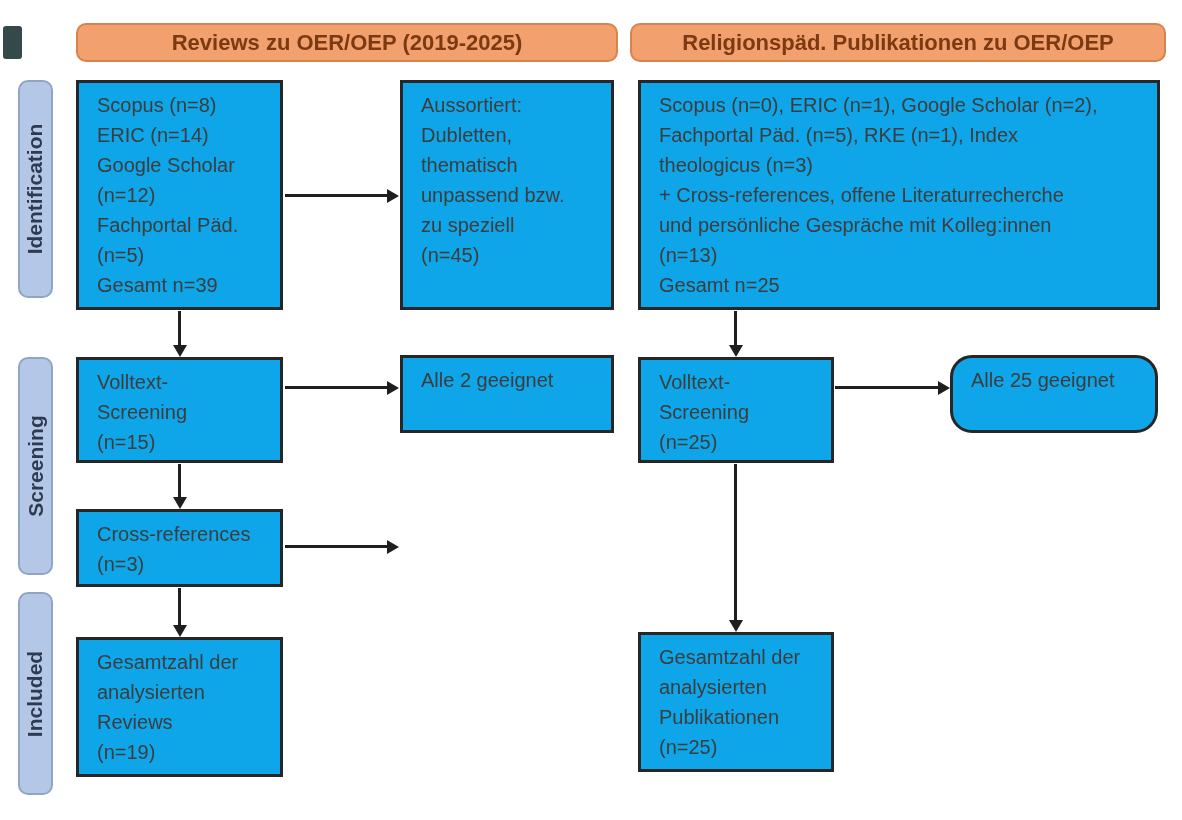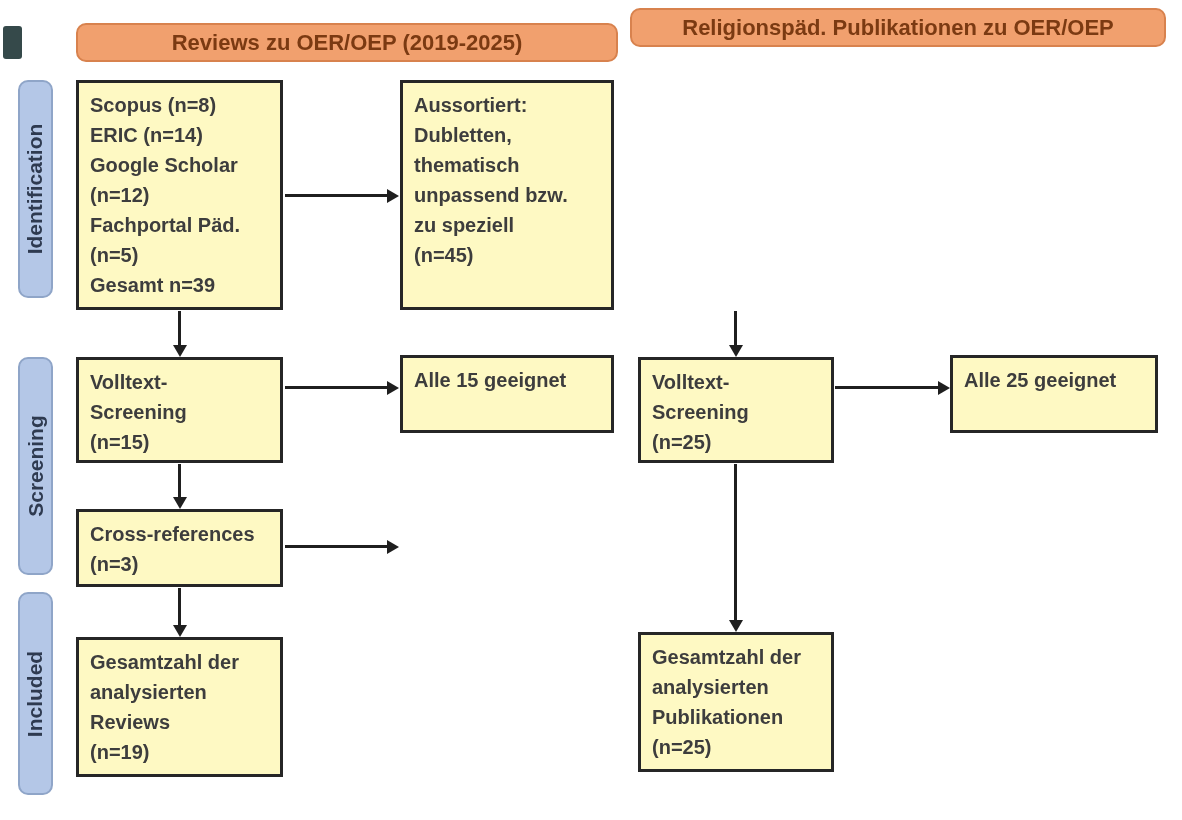--- a/index.html
+++ b/index.html
@@ -27,45 +27,45 @@
   .stage{
     position:absolute; left:18px; width:35px; box-sizing:border-box;
     background:var(--stage-fill); border:2px solid var(--stage-border);
     border-radius:10px; display:flex; align-items:center; justify-content:center;
   }
   .stage .vtext{
     transform:rotate(-90deg); white-space:nowrap;
     color:var(--stage-text); font-size:21px; font-weight:700;
   }
   .fbox{
-    position:absolute; box-sizing:border-box; background:#fef9c3;
+    position:absolute; box-sizing:border-box; background:#0ea5e9;
     border:3px solid var(--box-border); color:var(--box-text);
-    font-size:20px; font-weight:700; line-height:30px;
-    padding:7px 11px; white-space:pre-line; overflow:hidden;
+    font-size:20px; font-weight:400; line-height:30px;
+    padding:7px 18px; white-space:pre-line; overflow:hidden;
   }
   .harrow{position:absolute; height:14px;}
   .harrow .shaft{position:absolute; left:0; right:9px; top:5px; height:3px; background:var(--arrow);}
   .harrow .head{position:absolute; right:0; top:0; width:0; height:0;
     border-top:7px solid transparent; border-bottom:7px solid transparent;
     border-left:12px solid var(--arrow);}
   .varrow{position:absolute; width:14px;}
   .varrow .shaft{position:absolute; top:0; bottom:9px; left:5px; width:3px; background:var(--arrow);}
   .varrow .head{position:absolute; bottom:0; left:0; width:0; height:0;
     border-left:7px solid transparent; border-right:7px solid transparent;
     border-top:12px solid var(--arrow);}
 </style>
 </head>
 <body>
 
 <div class="canvas">
 
   <div class="corner-mark"></div>
 
   <div class="col-header" style="left:76px; top:23px; width:542px;">Reviews zu OER/OEP (2019-2025)</div>
-  <div class="col-header" style="left:630px; top:8px; width:536px;">Religionspäd. Publikationen zu OER/OEP</div>
+  <div class="col-header" style="left:630px; top:23px; width:536px;">Religionspäd. Publikationen zu OER/OEP</div>
 
   <div class="stage" style="top:80px; height:218px;">
     <span class="vtext">Identification</span>
   </div>
   <div class="stage" style="top:357px; height:218px;">
     <span class="vtext">Screening</span>
   </div>
   <div class="stage" style="top:592px; height:203px;">
     <span class="vtext">Included</span>
   </div>
@@ -79,32 +79,39 @@
 Gesamt n=39</div>
   <div class="fbox" style="left:400px; top:80px; width:214px; height:230px;">Aussortiert:
 Dubletten,
 thematisch
 unpassend bzw.
 zu speziell
 (n=45)</div>
   <div class="fbox" style="left:76px; top:357px; width:207px; height:106px;">Volltext-
 Screening
 (n=15)</div>
-  <div class="fbox" style="left:400px; top:355px; width:214px; height:78px;">Alle 15 geeignet</div>
+  <div class="fbox" style="left:400px; top:355px; width:214px; height:78px;">Alle 2 geeignet</div>
   <div class="fbox" style="left:76px; top:509px; width:207px; height:78px;">Cross-references
 (n=3)</div>
   <div class="fbox" style="left:76px; top:637px; width:207px; height:140px;">Gesamtzahl der
 analysierten
 Reviews
 (n=19)</div>
 
+  <div class="fbox" style="left:638px; top:80px; width:522px; height:230px;">Scopus (n=0), ERIC (n=1), Google Scholar (n=2),
+Fachportal Päd. (n=5), RKE (n=1), Index
+theologicus (n=3)
++ Cross-references, offene Literaturrecherche
+und persönliche Gespräche mit Kolleg:innen
+(n=13)
+Gesamt n=25</div>
   <div class="fbox" style="left:638px; top:357px; width:196px; height:106px;">Volltext-
 Screening
 (n=25)</div>
-  <div class="fbox" style="left:950px; top:355px; width:208px; height:78px;">Alle 25 geeignet</div>
+  <div class="fbox" style="left:950px; top:355px; width:208px; height:78px;border-radius:22px;">Alle 25 geeignet</div>
   <div class="fbox" style="left:638px; top:632px; width:196px; height:140px;">Gesamtzahl der
 analysierten
 Publikationen
 (n=25)</div>
 
   <div class="harrow" style="left:285px; top:189px; width:114px;">
     <div class="shaft"></div>
     <div class="head"></div>
   </div>
   <div class="varrow" style="left:173px; top:311px; height:46px;">

